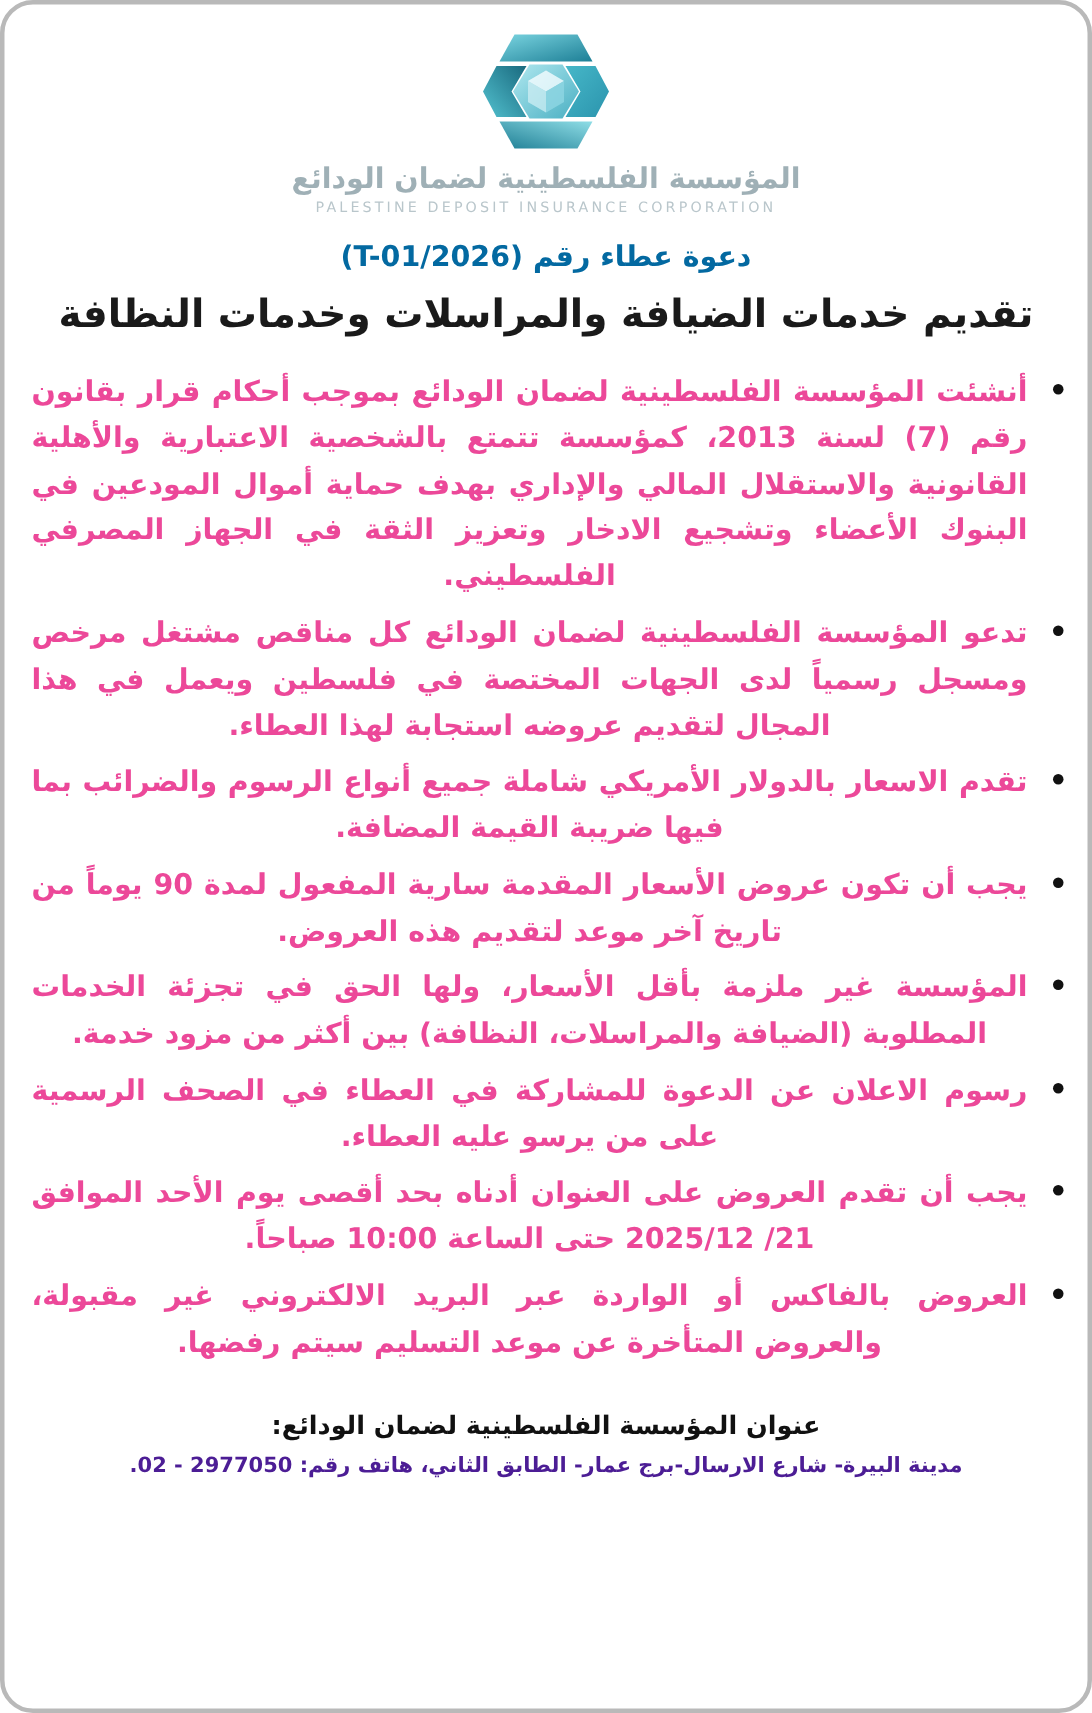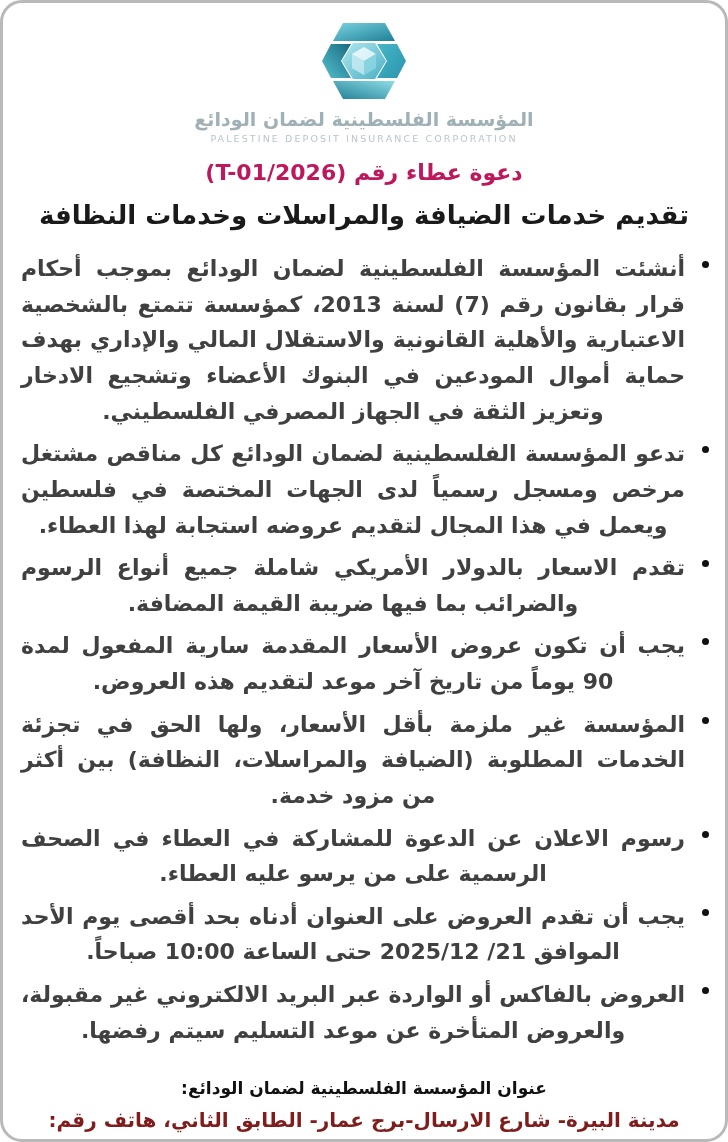--- a/index.html
+++ b/index.html
@@ -52,23 +52,23 @@
     color: #b9c6cb;
     letter-spacing: 2.1px;
     direction: ltr;
     text-transform: uppercase;
   }
 
   
   .title-main {
     margin-top: 16px;
     text-align: center;
-    font-size: 22px;
-    font-weight: 700;
-    color: #be185d;
+    font-size: 19px;
+    font-weight: 700;
+    color: #0369a1;
     direction: rtl;
   }
   .title-sub {
     margin-top: 9px;
     text-align: center;
     font-size: 26px;
     font-weight: 700;
     color: #1a1a1a;
     direction: rtl;
   }
@@ -77,23 +77,23 @@
   .clauses {
     margin: 14px 0 0 0;
     padding: 0 14px 0 18px;
     list-style: none;
     direction: rtl;
   }
   .clause {
     position: relative;
     padding-right: 26px;
     margin-bottom: 7px;
-    font-size: 22px;
+    font-size: 19px;
     line-height: 1.62;
-    color: #404040;
+    color: #ec4899;
     text-align: justify;
     text-align-last: center;
     direction: rtl;
     font-weight: 600;
   }
   .clause .bullet {
     position: absolute;
     right: 2px;
     top: 10px;
     width: 7px;
@@ -109,23 +109,23 @@
     direction: rtl;
   }
   .footer-title {
     font-size: 17px;
     font-weight: 700;
     color: #111111;
     line-height: 1.5;
   }
   .footer-line {
     margin-top: 3px;
-    font-size: 20px;
-    font-weight: 700;
-    color: #7f1d1d;
+    font-size: 14px;
+    font-weight: 700;
+    color: #4c1d95;
     line-height: 1.5;
   }
 </style>
 </head>
 <body>
 
 <div id="page">
 
   <div class="header">
 

